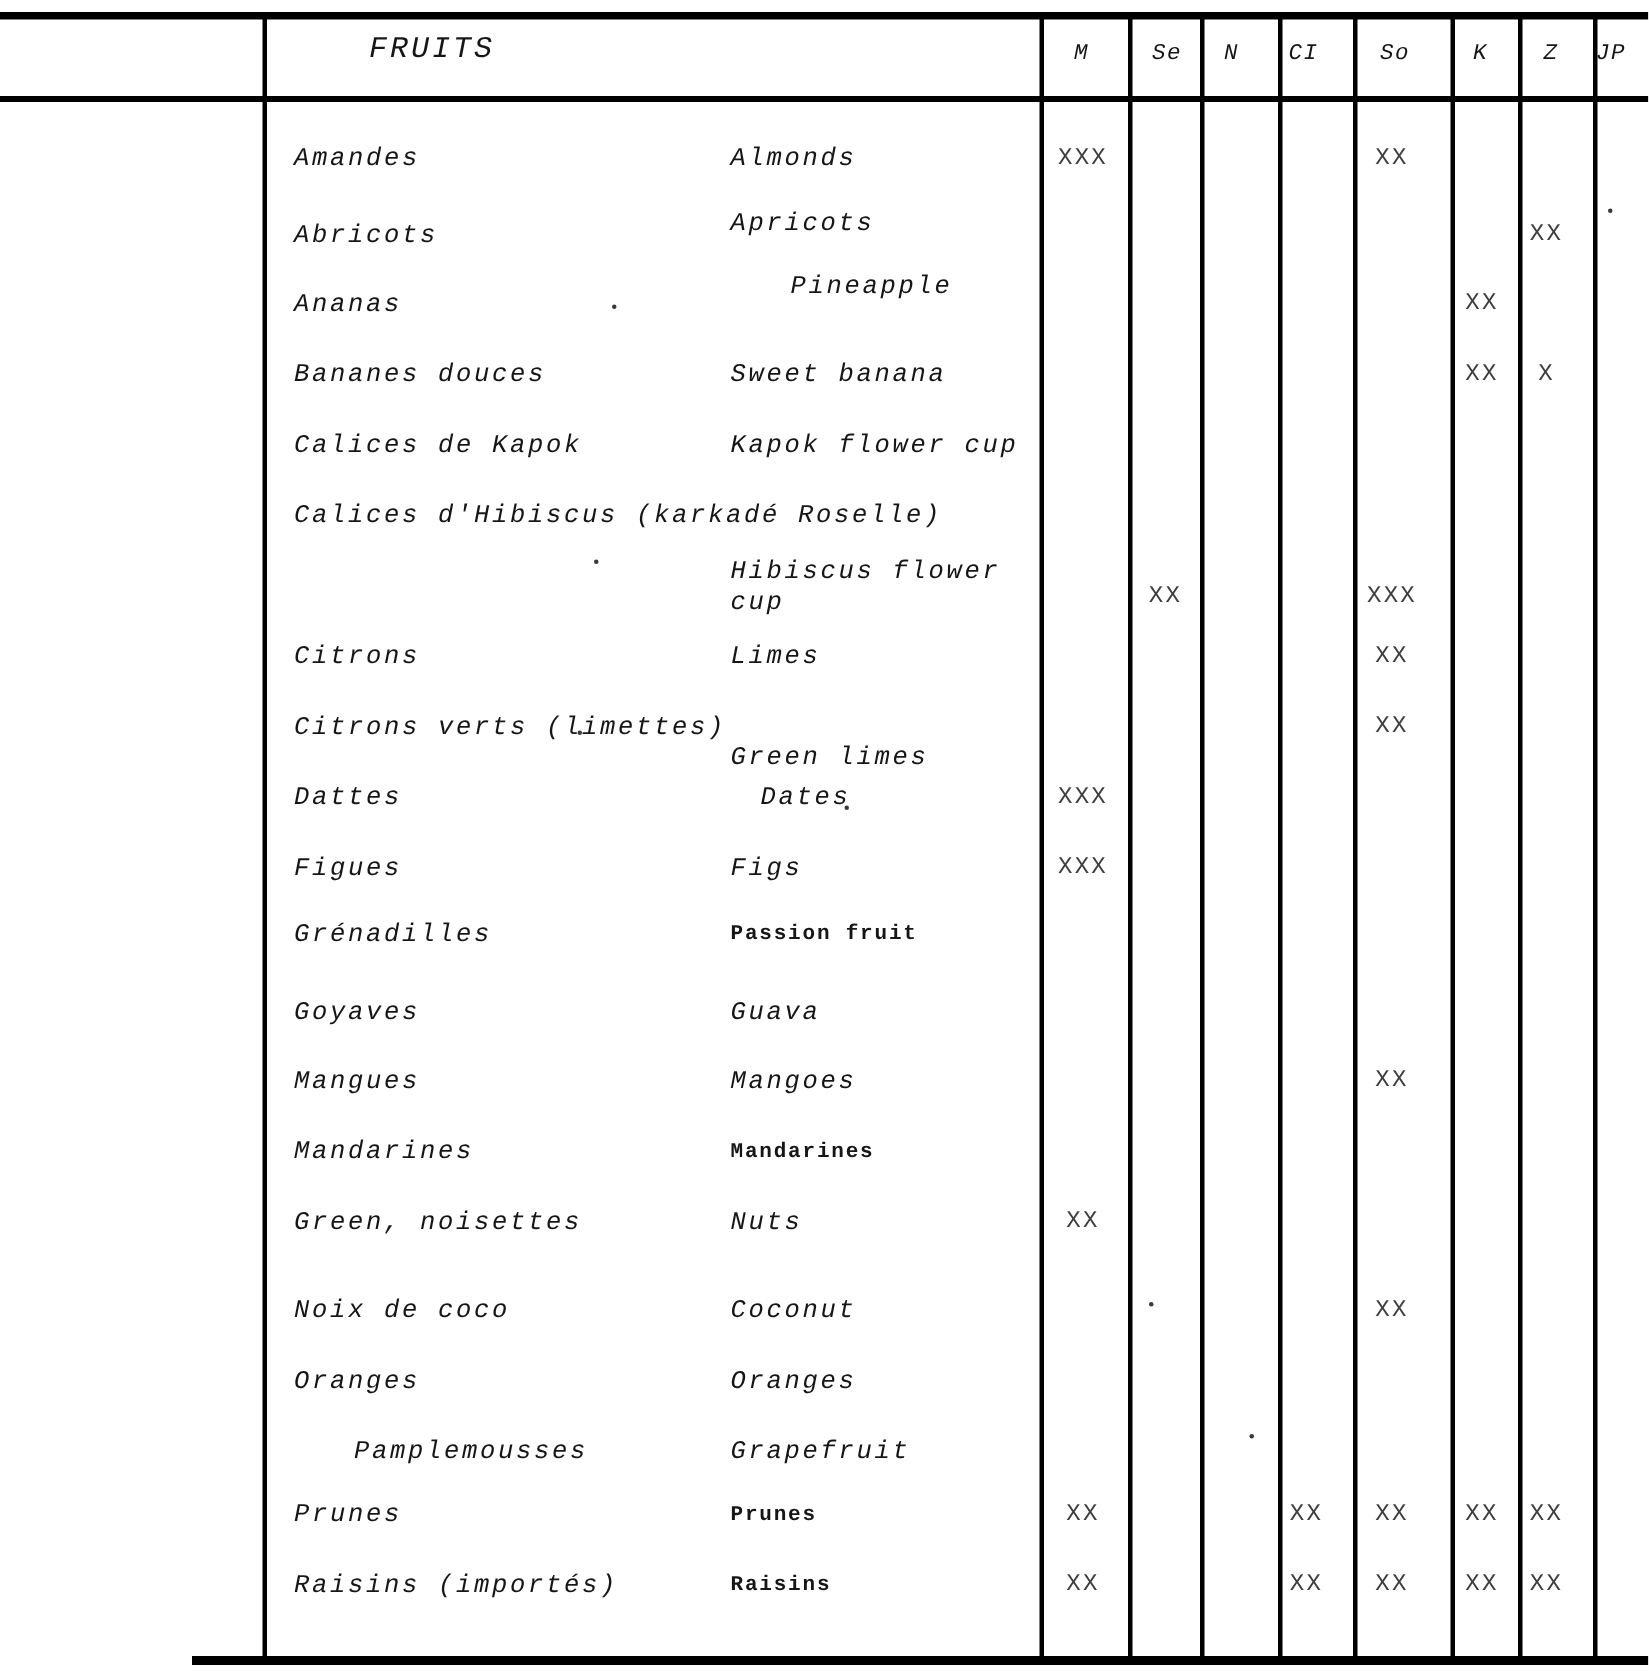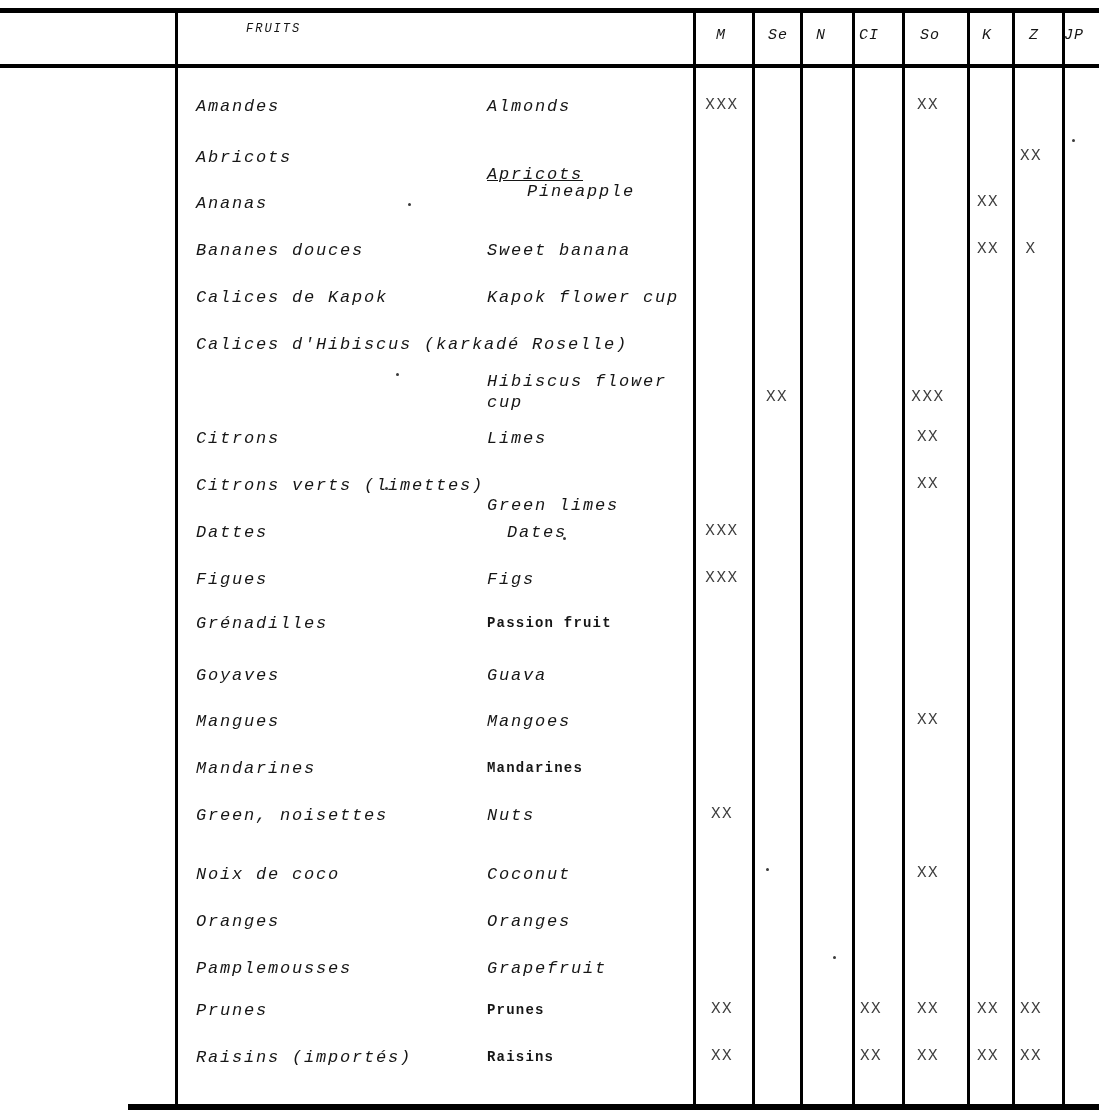--- a/index.html
+++ b/index.html
@@ -8,21 +8,21 @@
     width:1099px;height:1118px;
     background:#ffffff;
     overflow:hidden;
     font-family:"Liberation Mono","DejaVu Sans Mono",monospace;
     color:#161616;
   }
   .hline{position:absolute;background:#000;}
   .vline{position:absolute;background:#000;}
   .fruits-title{
     position:absolute;left:246px;top:22px;
-    font-style:italic;font-size:12px;letter-spacing:2px;
+    font-style:italic;font-size:20px;letter-spacing:2px;
   }
   .colhead{
     position:absolute;top:27px;
     transform:translateX(-50%);
     font-style:italic;font-size:15px;letter-spacing:1px;
   }
   .txt{
     position:absolute;
     font-style:italic;font-size:17px;letter-spacing:1.8px;
     white-space:pre-line;line-height:21px;
@@ -72,21 +72,21 @@
       <span class="colhead" style="left: 1034px;">Z</span>
       <span class="colhead" style="left: 1074px;">JP</span>
     </div>
 
   <div id="rows-container">
       <span class="txt fr" style="top: 96px;">Amandes</span>
       <span class="txt en" style="top: 96px;">Almonds</span>
       <span class="mark" style="left: 722px; top: 96px;">XXX</span>
       <span class="mark" style="left: 928px; top: 96px;">XX</span>
       <span class="txt fr" style="top: 147px;">Abricots</span>
-      <span class="txt en" style="top: 164px; text-decoration: underline;">Apricots</span>
+      <span class="txt en" style="top: 139px;">Apricots</span>
       <span class="mark" style="left: 1031px; top: 147px;">XX</span>
       <span class="txt fr" style="top: 193px;">Ananas</span>
       <span class="txt en" style="top: 181px; margin-left: 40px;">Pineapple</span>
       <span class="mark" style="left: 988px; top: 193px;">XX</span>
       <span class="txt fr" style="top: 240px;">Bananes douces</span>
       <span class="txt en" style="top: 240px;">Sweet banana</span>
       <span class="mark" style="left: 988px; top: 240px;">XX</span>
       <span class="mark" style="left: 1031px; top: 240px;">X</span>
       <span class="txt fr" style="top: 287px;">Calices de Kapok</span>
       <span class="txt en" style="top: 287px;">Kapok flower cup</span>
@@ -117,21 +117,21 @@
       <span class="txt fr" style="top: 758px;">Mandarines</span>
       <span class="txt en bold-en" style="top: 758px;">Mandarines</span>
       <span class="txt fr" style="top: 805px;">Green, noisettes</span>
       <span class="txt en" style="top: 805px;">Nuts</span>
       <span class="mark" style="left: 722px; top: 805px;">XX</span>
       <span class="txt fr" style="top: 864px; text-align: center;">Noix de coco</span>
       <span class="txt en" style="top: 864px;">Coconut</span>
       <span class="mark" style="left: 928px; top: 864px;">XX</span>
       <span class="txt fr" style="top: 911px;">Oranges</span>
       <span class="txt en" style="top: 911px;">Oranges</span>
-      <span class="txt fr" style="top: 958px;">Pamplemousses</span>
+      <span class="txt fr" style="top: 958px; margin-left: 40px;">Pamplemousses</span>
       <span class="txt en" style="top: 958px;">Grapefruit</span>
       <span class="txt fr" style="top: 1000px;">Prunes</span>
       <span class="txt en bold-en" style="top: 1000px;">Prunes</span>
       <span class="mark" style="left: 722px; top: 1000px;">XX</span>
       <span class="mark" style="left: 871px; top: 1000px;">XX</span>
       <span class="mark" style="left: 928px; top: 1000px;">XX</span>
       <span class="mark" style="left: 988px; top: 1000px;">XX</span>
       <span class="mark" style="left: 1031px; top: 1000px;">XX</span>
       <span class="txt fr" style="top: 1047px;">Raisins (importés)</span>
       <span class="txt en bold-en" style="top: 1047px;">Raisins</span>

